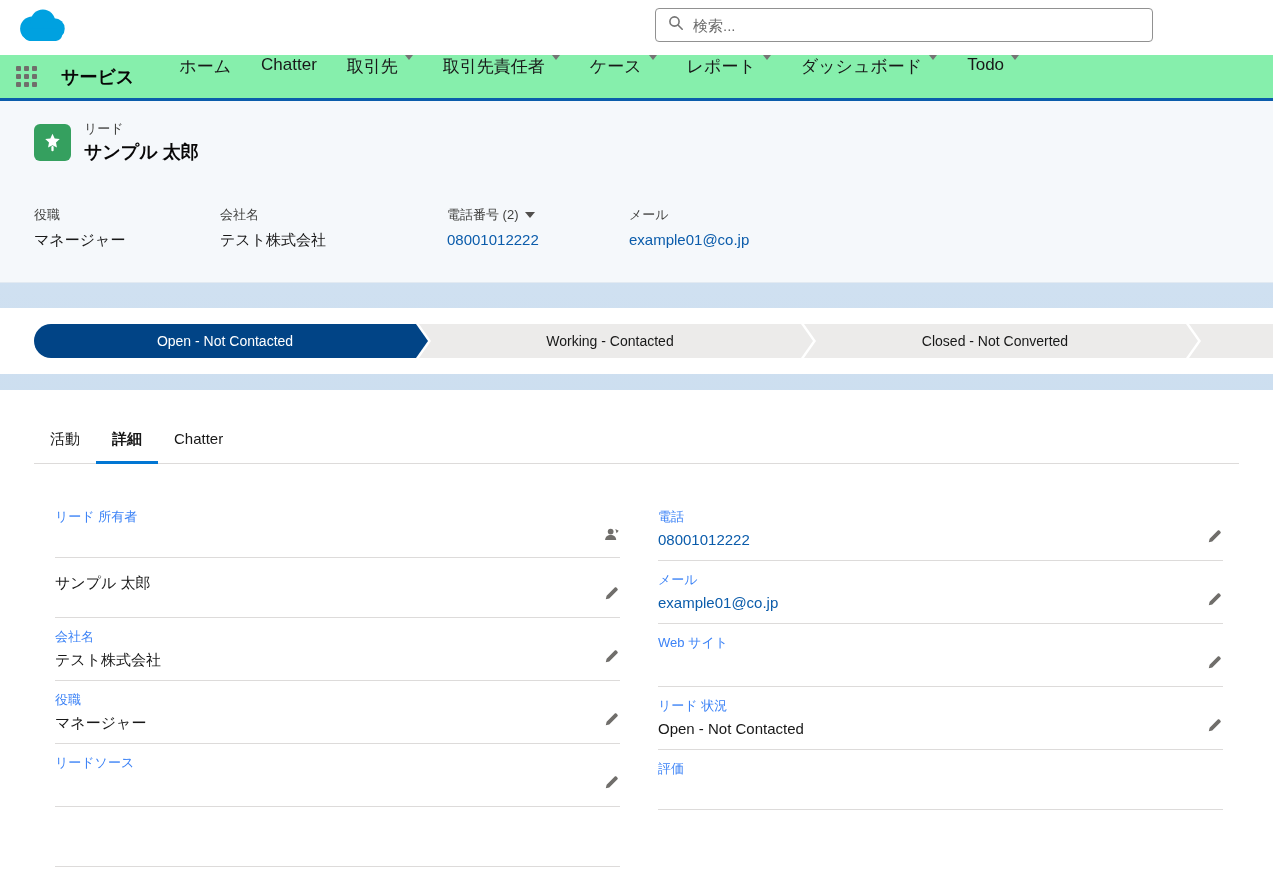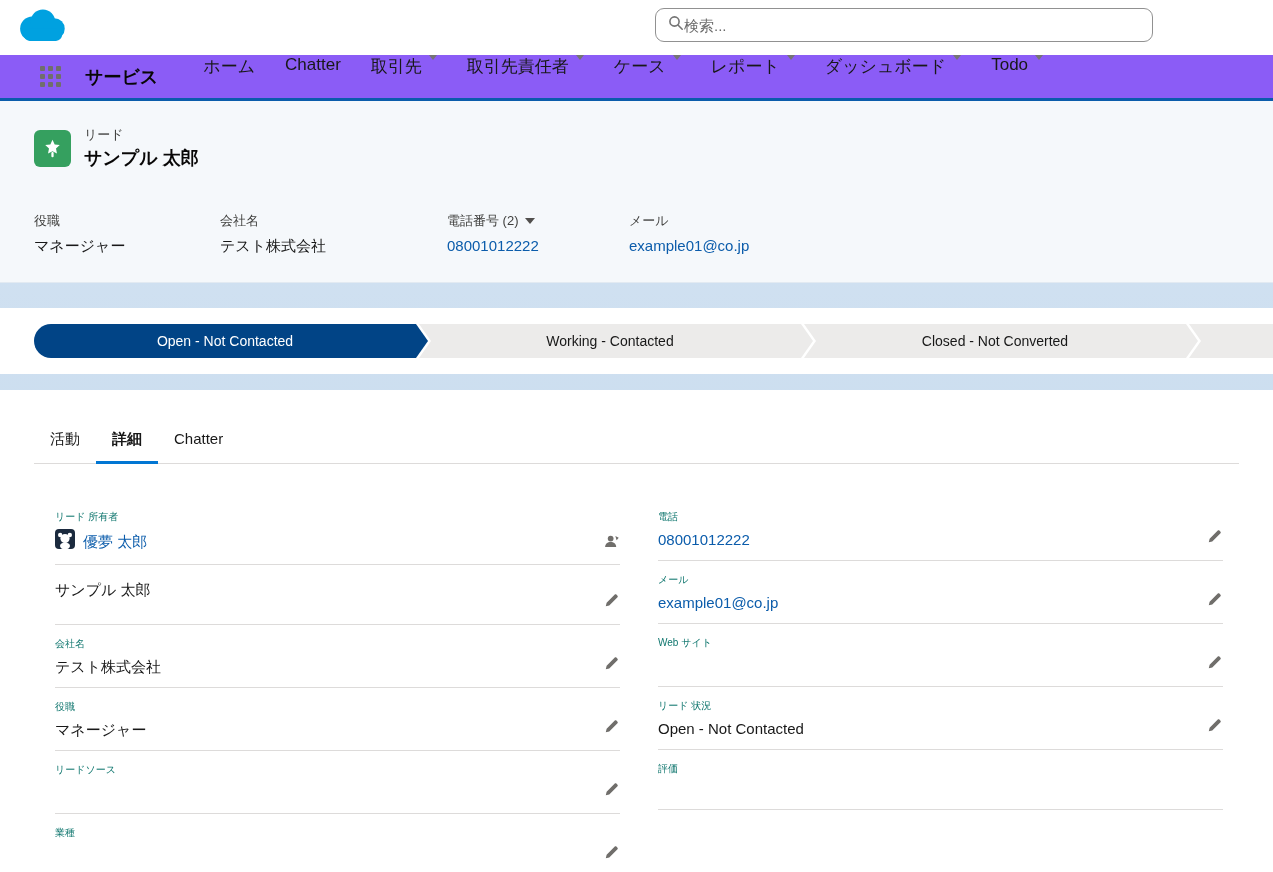--- a/index.html
+++ b/index.html
@@ -8,41 +8,41 @@
     font-family: "Liberation Sans", "DejaVu Sans", sans-serif;
     background: linear-gradient(#d5e4f3, #c3d8ec);
     color:#181818;
   }
 
   
   .global-header { height:55px; background:#fff; position:relative; }
   .sf-logo { position:absolute; left:14px; top:6px; width:56px; height:40px; }
   .search-box {
     position:absolute; left:655px; top:8px; width:498px; height:34px;
-    border:1px solid #919191; border-radius:9px; background:#fff;
-    display:flex; align-items:center; padding:0 12px;
+    border:1px solid #919191; border-radius:4px; background:#fff;
+    display:flex; align-items:center; gap:9px; padding:0 12px;
   }
   .search-box input { border:none; outline:none; flex:1; font-size:15px; color:#181818;
     font-family:"Liberation Sans","DejaVu Sans",sans-serif; }
   .search-box input::placeholder { color:#6b6b6b; }
 
   
-  .nav { height:46px; background:#8b5cf6; border-bottom:3px solid #0b5cab;
-    display:flex; align-items:center; padding-left:40px; }
+  .nav { height:46px; background:#86efac; border-bottom:3px solid #0b5cab;
+    display:flex; align-items:center; padding-left:16px; }
   .waffle { display:grid; grid-template-columns:repeat(3,5px); grid-gap:3px; cursor:pointer; }
   .waffle span { width:5px; height:5px; background:#706e6b; border-radius:1px; }
   .app-name { font-size:18px; font-weight:700; color:#080707; margin-left:24px; }
   .nav-tabs { display:flex; margin-left:30px; }
   .nav-tab { display:flex; align-items:flex-start; gap:7px; padding:0 15px; height:43px;
     font-size:17px; color:#181818; cursor:pointer; white-space:nowrap; }
   .caret { width:0; height:0; border-left:4.5px solid transparent;
     border-right:4.5px solid transparent; border-top:5px solid #747474; }
 
   
-  .record-header { height:182px; background:#f5f8fb; padding:27px 0 0 34px;
+  .record-header { height:182px; background:#f5f8fb; padding:21px 0 0 34px;
     border-bottom:1px solid #e2eaf2; }
   .entity-row { display:flex; align-items:center; gap:13px; height:40px; }
   .lead-icon { width:37px; height:37px; border-radius:6px; background:#35a05f;
     display:flex; align-items:center; justify-content:center; }
   .entity-label { font-size:13px; color:#3e3e3c; }
   .record-name { font-size:18px; font-weight:700; color:#080707; margin-top:2px; }
   .highlights { display:flex; margin-top:44px; }
   .hl-col { padding-right:12px; }
   .hl-col:nth-child(1){ width:186px; } .hl-col:nth-child(2){ width:198px; }
   .hl-col:nth-child(3){ width:182px;margin-left:29px; }
@@ -74,21 +74,21 @@
   .main-card { background:#fff; margin-top:16px; height:482px; overflow:hidden; padding-top:28px; }
   .record-tabs { display:flex; margin:0 34px; border-bottom:1px solid #dddbda; }
   .rtab { padding:12px 16px 14px; font-size:15px; color:#181818; position:relative; cursor:pointer; }
   .rtab.active { font-weight:700; }
   .rtab.active::after { content:""; position:absolute; left:0; right:0; bottom:-1px; height:3px;
     background:#0176d3; }
 
   .fields { display:grid; grid-template-columns:1fr 1fr; column-gap:38px;
     margin:0 34px; padding:34px 16px 0 21px; }
   .frow { position:relative; border-bottom:1px solid #dddbda; padding:10px 34px 9px 0; min-height:60px; }
-  .flabel { font-size:10px; color:#0f766e; line-height:17px; }
+  .flabel { font-size:13px; color:#3b82f6; line-height:17px; }
   .fvalue { font-size:15px; color:#181818; margin-top:4px; min-height:22px; line-height:22px; }
   .owner-line { display:flex; align-items:center; gap:8px; }
   .edit-btn { position:absolute; right:0; bottom:13px; width:18px; height:18px; border:none;
     background:transparent; cursor:pointer; padding:0; }
 </style>
 </head>
 <body>
 
 <div class="global-header">
   <span class="sf-logo">
@@ -223,32 +223,20 @@
     <div class="rtab">
       <span>Chatter</span>
     </div>
   </div>
 
   <div class="fields">
 
     <div>
       <div class="frow">
         <div class="flabel">リード 所有者</div>
-        <div class="fvalue owner-line">
-          <span>
-            <svg width="20" height="20" viewBox="0 0 20 20">
-              <rect width="20" height="20" rx="4" fill="#1b2a3e"></rect>
-              <circle cx="5.2" cy="6" r="2.2" fill="#fff"></circle>
-              <circle cx="14.8" cy="6" r="2.2" fill="#fff"></circle>
-              <circle cx="10" cy="9.5" r="4.6" fill="#fff"></circle>
-              <ellipse cx="10" cy="17" rx="5" ry="3.4" fill="#fff"></ellipse>
-            </svg>
-          </span>
-          <a class="link">優夢 太郎</a>
-        </div>
         <button class="edit-btn">
           <svg width="17" height="17" viewBox="0 0 20 20" fill="#706e6b">
             <circle cx="9" cy="6.5" r="3.4"></circle>
             <path d="M2.5 16.5c0-3.5 2.9-5.8 6.5-5.8s6.5 2.3 6.5 5.8z"></path>
             <path d="M14.5 3.5l4 2-2.5 3z"></path>
           </svg>
         </button>
       </div>
       <div class="frow">
         <div class="fvalue">サンプル 太郎</div>
@@ -279,29 +267,20 @@
       <div class="frow">
         <div class="flabel">リードソース</div>
         <div class="fvalue"></div>
         <button class="edit-btn">
           <svg width="15" height="15" viewBox="0 0 16 16">
               <path fill="#706e6b" d="M11.5 1.6c.5-.5 1.2-.5 1.7 0l1.2 1.2c.5.5.5 1.2 0 1.7l-8.8 8.8-3.7.9.9-3.7z"></path>
             </svg>
         </button>
       </div>
       <div class="frow">
-        <div class="flabel">業種</div>
-        <div class="fvalue"></div>
-        <button class="edit-btn">
-          <svg width="15" height="15" viewBox="0 0 16 16">
-              <path fill="#706e6b" d="M11.5 1.6c.5-.5 1.2-.5 1.7 0l1.2 1.2c.5.5.5 1.2 0 1.7l-8.8 8.8-3.7.9.9-3.7z"></path>
-            </svg>
-        </button>
-      </div>
-      <div class="frow">
         
         
         
       </div>
     </div>
 
     <div>
       <div class="frow">
         <div class="flabel">電話</div>
         <div class="fvalue"><a class="link">08001012222</a></div>

